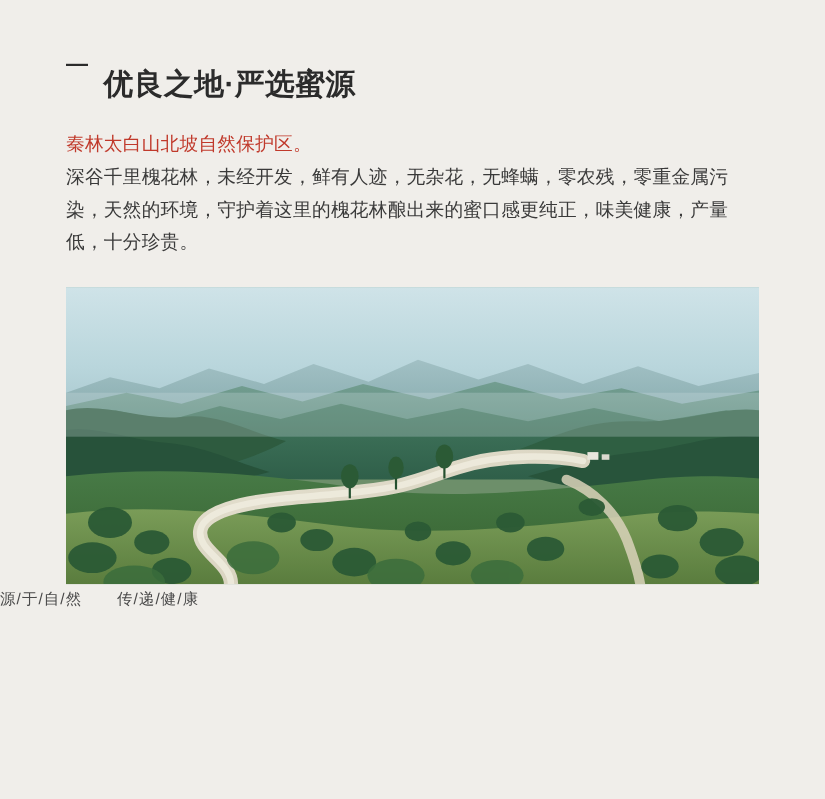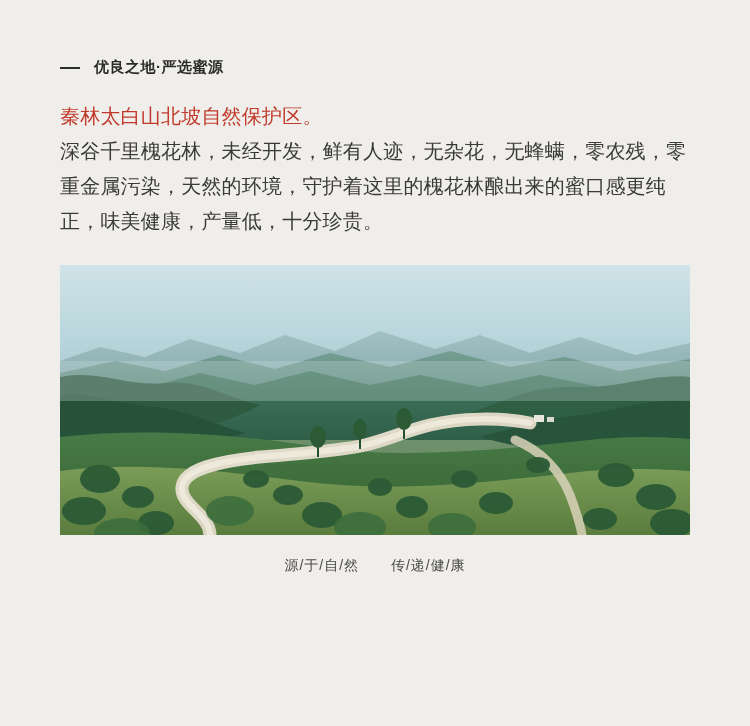--- a/index.html
+++ b/index.html
@@ -24,37 +24,36 @@
     text-align: center;
     font-size: 34px;
     font-weight: bold;
     letter-spacing: 1px;
     color: #2b2b2b;
     padding-top: 40px;
     line-height: 1.3;
   }
   .section-heading {
     margin: 58px 0 0 60px;
-    font-size: 15px;
+    font-size: 27px;
     font-weight: bold;
     color: #2b2b2b;
     letter-spacing: 0.5px;
     display: flex;
-    align-items: center;
   }
   .section-heading .dash {
     display: inline-block;
     width: 20px;
     height: 2px;
     background: #2b2b2b;
     margin-right: 14px;
   }
   .body-copy {
     margin: 22px 60px 0 60px;
-    font-size: 20px;
+    font-size: 17px;
     line-height: 1.75;
     color: #3a3a3a;
     letter-spacing: 0.2px;
   }
   .body-copy .highlight {
     color: #c0392b;
     display: block;
   }
   .photo-wrap {
     margin: 26px 60px 0 60px;
@@ -62,22 +61,21 @@
     height: 270px;
     overflow: hidden;
     position: relative;
     background: #6d8f6a;
   }
   .photo {
     position: absolute;
     inset: 0;
   }
   .caption {
-    margin-top: 22px;
-    text-align: center;
+    margin-top: 5px;
     font-size: 14px;
     color: #4a4a4a;
     letter-spacing: 1px;
   }
   .caption .gap {
     display: inline-block;
     width: 22px;
   }
 </style>
 </head>

